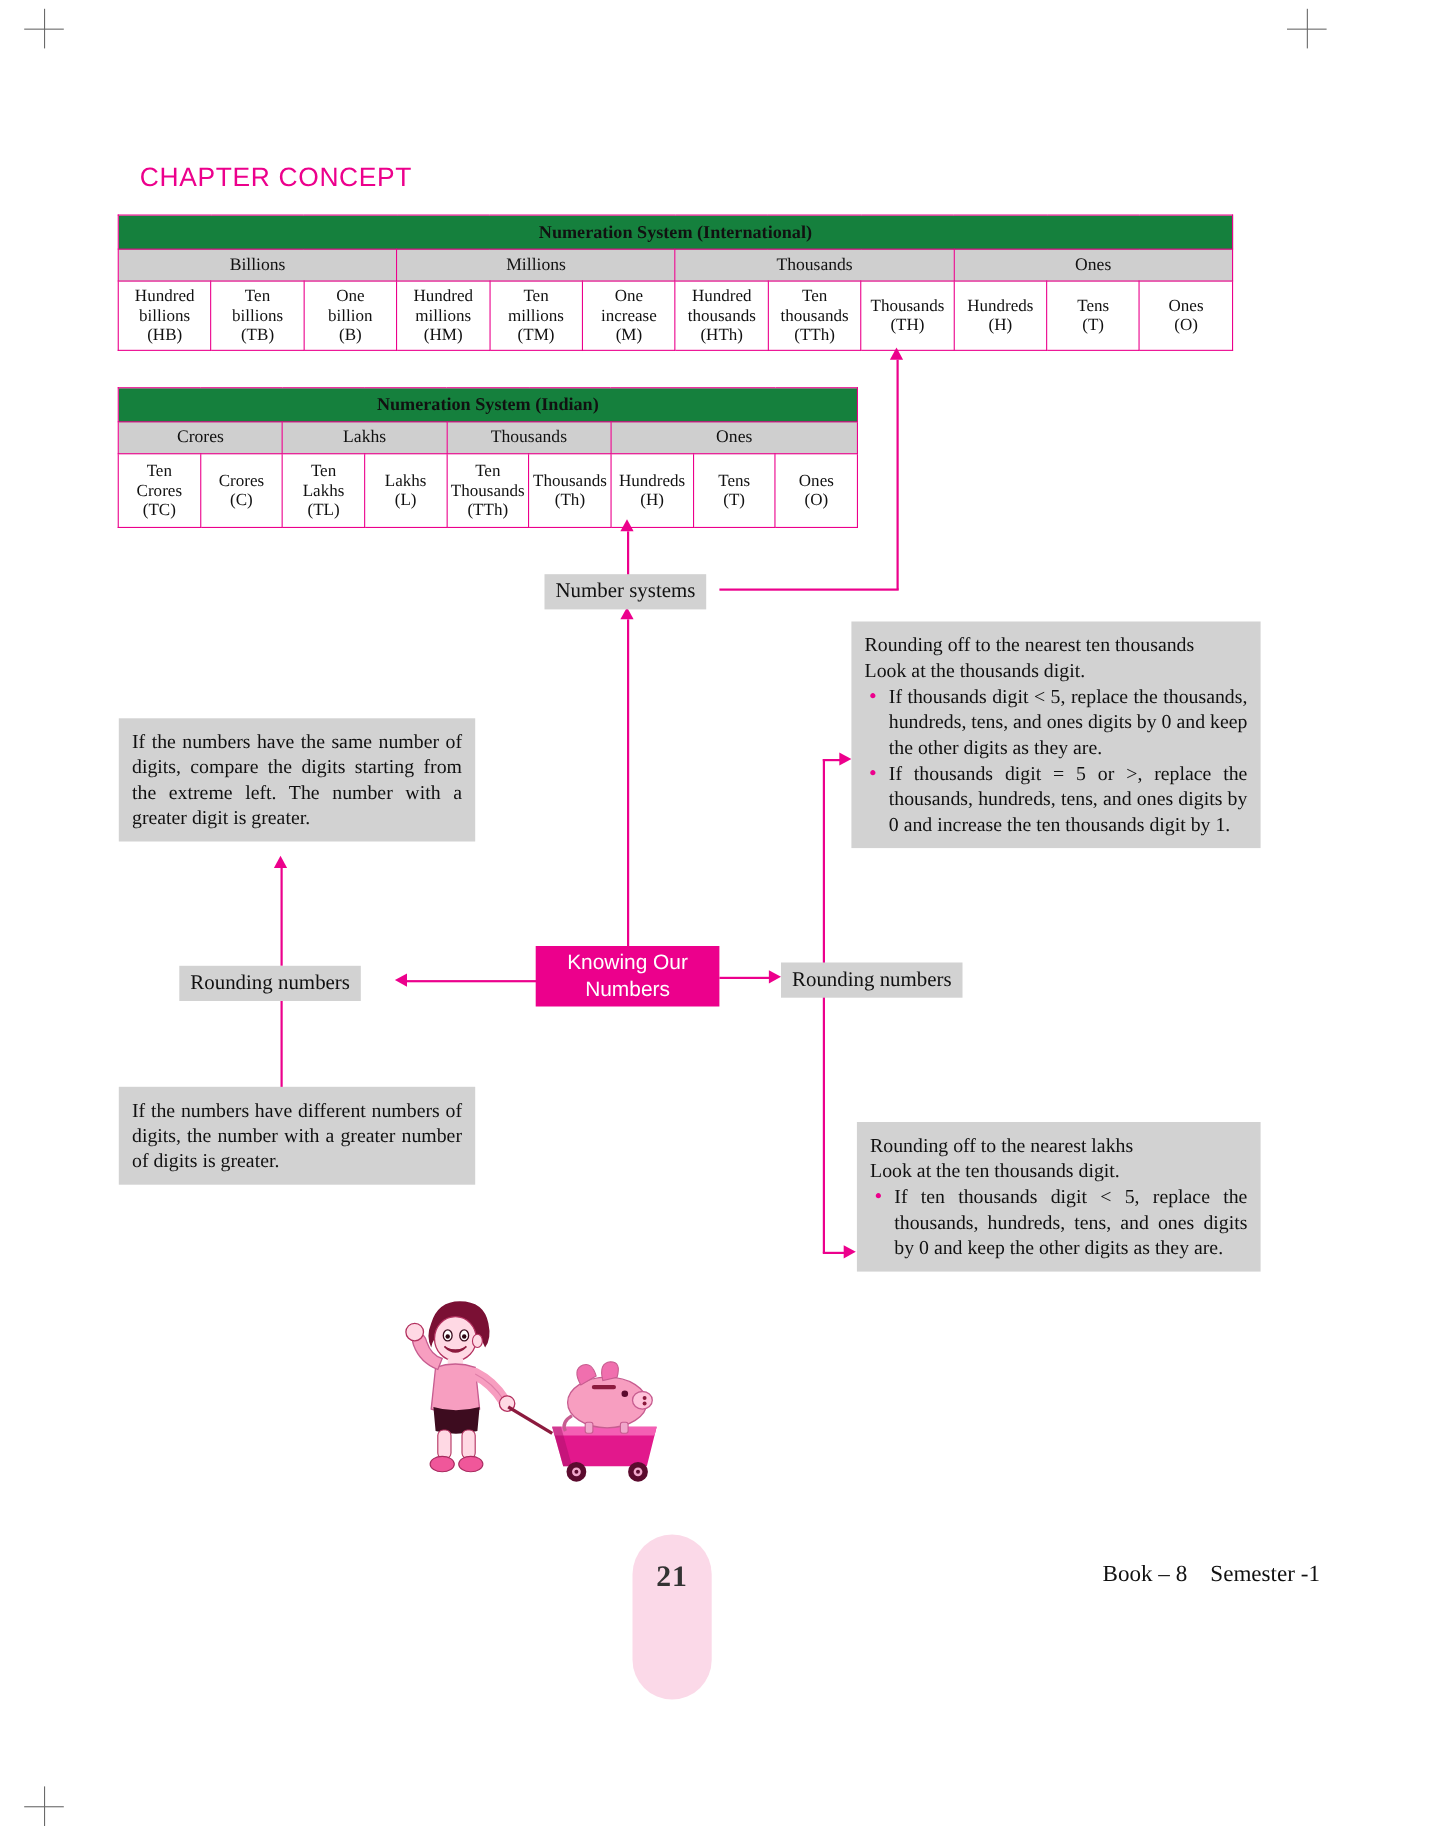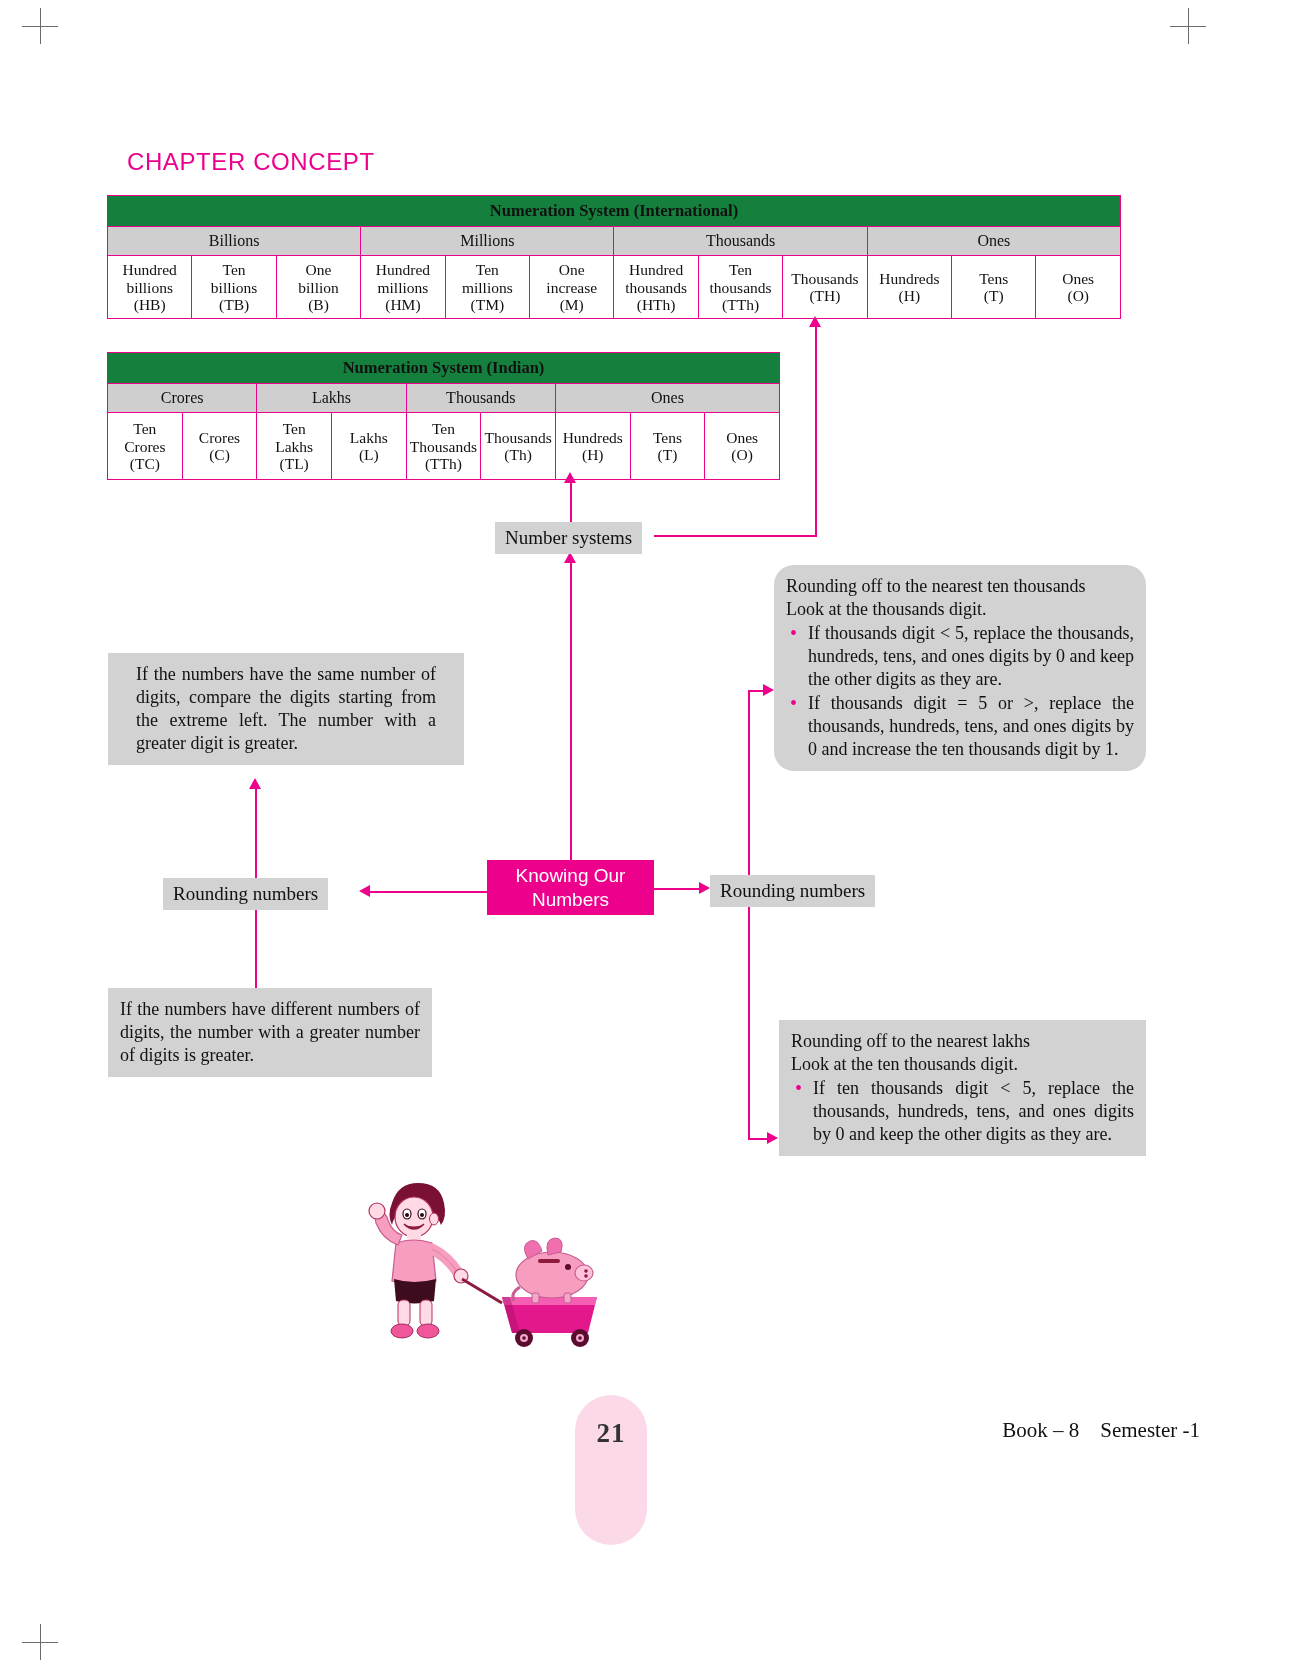--- a/index.html
+++ b/index.html
@@ -62,23 +62,23 @@
 
   #node-center{
     position:absolute;left:487px;top:860px;width:167px;height:55px;
     background:#ec008c;color:#ffffff;
     font-family:"Liberation Sans", sans-serif;
     font-size:19px;line-height:1.25;text-align:center;
     display:flex;align-items:center;justify-content:center;
   }
 
   
-  #box-same-digits{left:108px;top:653px;width:300px;padding:10px 28px;text-align:justify;}
+  #box-same-digits{left:108px;top:653px;width:300px;padding:10px 12px;text-align:justify;}
   #box-diff-digits{left:108px;top:988px;width:300px;padding:10px 12px;text-align:justify;}
-  #box-round-tenthousands{left:774px;top:565px;width:348px;padding:10px 12px;border-radius:20px;}
+  #box-round-tenthousands{left:774px;top:565px;width:348px;padding:10px 12px;}
   #box-round-lakhs{left:779px;top:1020px;width:343px;padding:10px 12px;}
 
   .gbox p{margin:0;}
   .gbox ul{margin:0;padding:0;list-style:none;}
   .gbox ul li{
     position:relative;padding-left:22px;text-align:justify;margin-top:1px;
   }
   .gbox ul li::before{
     content:"\2022";position:absolute;left:4px;top:-1px;
     color:#ec008c;font-size:20px;line-height:1.28;

